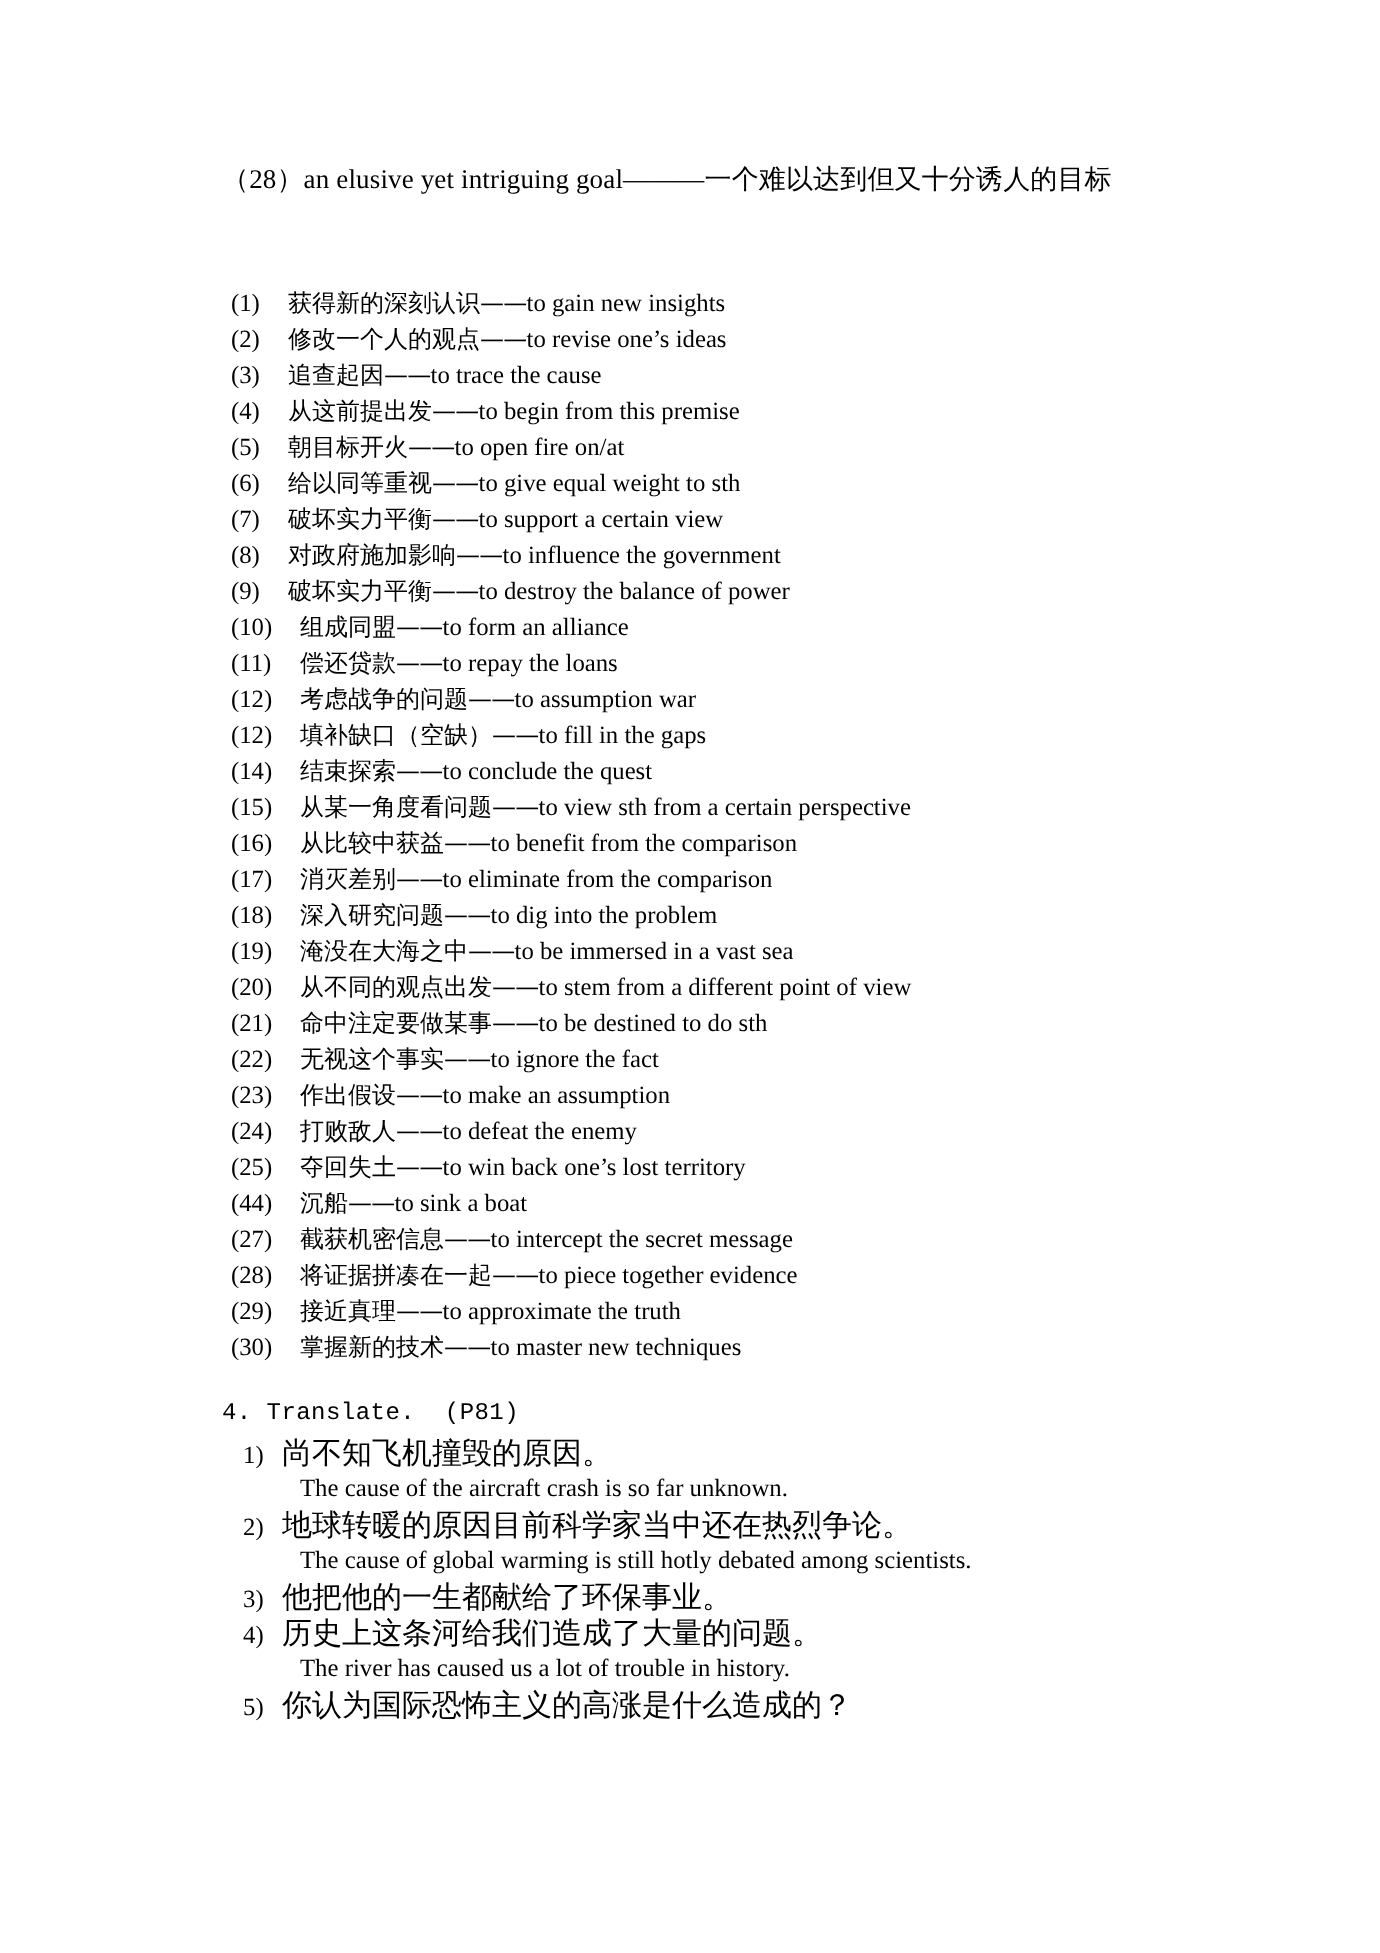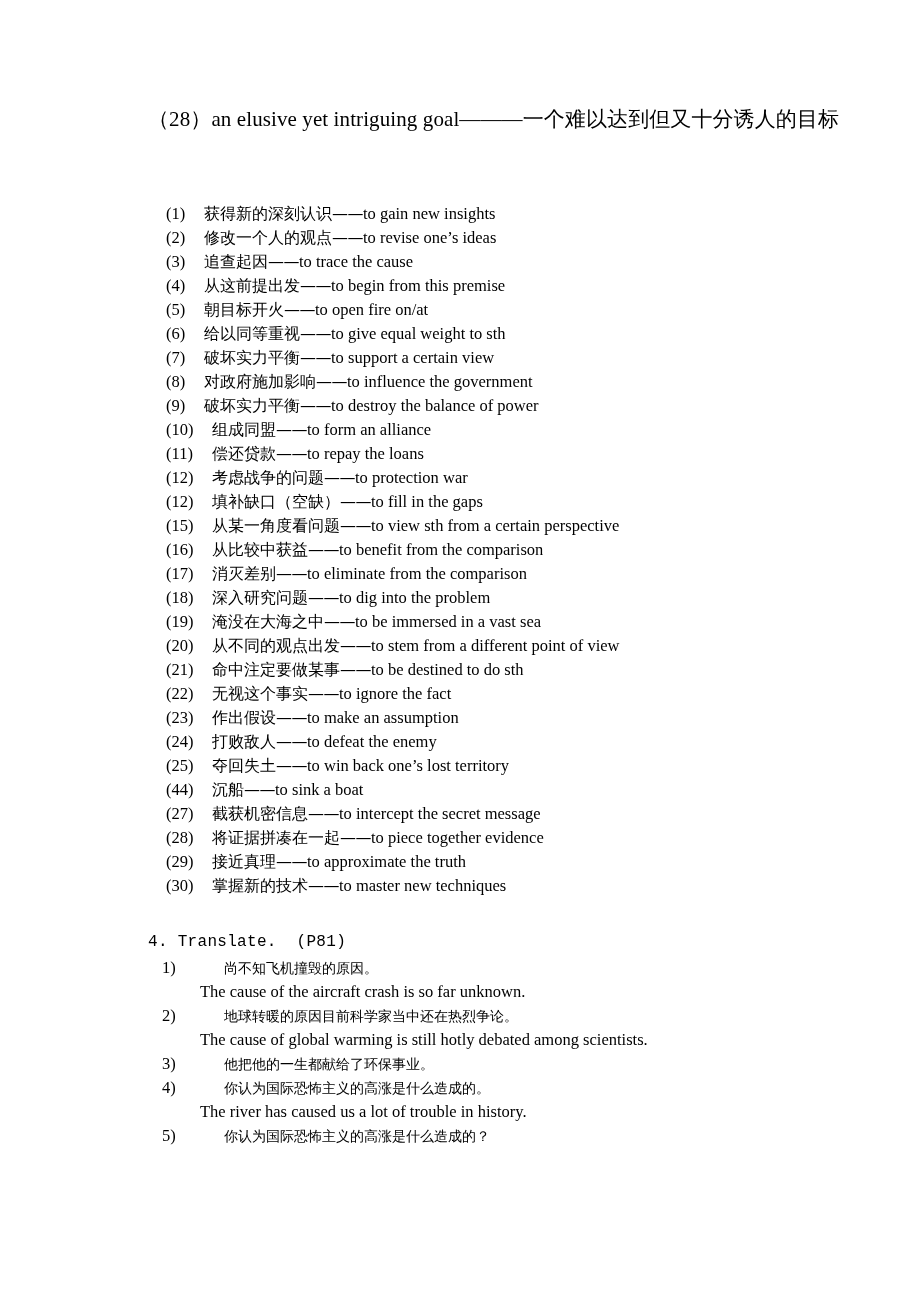--- a/index.html
+++ b/index.html
@@ -22,21 +22,21 @@
     height: 1302px;
     padding: 0;
   }
 
   
   .top-line {
     position: absolute;
     left: 148px;
     top: 108px;
     font-family: "Liberation Serif", "DejaVu Serif", serif;
-    font-size: 21px;
+    font-size: 18px;
     line-height: 22px;
     white-space: nowrap;
     letter-spacing: 0.1px;
   }
 
   
   .section-heading {
     position: absolute;
     font-family: "Liberation Mono", "DejaVu Sans Mono", monospace;
     font-size: 16px;
@@ -51,21 +51,21 @@
   #heading-translate {
     left: 148px;
     top: 931px;
   }
 
   
   .vocab-list {
     position: absolute;
     left: 150px;
     top: 186px;
-    margin: 16px;
+    margin: 4px;
     padding: 0;
     list-style: none;
   }
   .vocab-item {
     display: block;
     height: 24px;
     line-height: 24px;
     font-size: 16.5px;
     white-space: nowrap;
   }
@@ -118,22 +118,21 @@
   .tr-num {
     display: inline-block;
     width: 38px;
     padding-left: 12px;
     box-sizing: border-box;
     font-size: 16.5px;
     font-family: "Liberation Serif", "DejaVu Serif", serif;
   }
   .tr-cn {
     font-family: "DejaVu Sans", "Liberation Sans", sans-serif;
-    font-size: 14px;
-    margin-left: 36px;
+    font-size: 20px;
   }
   .tr-answer {
     height: 24px;
     line-height: 24px;
     padding-left: 50px;
     font-family: "Liberation Serif", "DejaVu Serif", serif;
     font-size: 16.5px;
     white-space: nowrap;
   }
 </style>
@@ -150,22 +149,23 @@
       <li class="vocab-item"><span class="vocab-num">(2)</span><span class="vocab-body"><span class="cn">修改一个人的观点</span><span class="dash">——</span><span class="en">to revise one’s ideas</span></span></li>
       <li class="vocab-item"><span class="vocab-num">(3)</span><span class="vocab-body"><span class="cn">追查起因</span><span class="dash">——</span><span class="en">to trace the cause</span></span></li>
       <li class="vocab-item"><span class="vocab-num">(4)</span><span class="vocab-body"><span class="cn">从这前提出发</span><span class="dash">——</span><span class="en">to begin from this premise</span></span></li>
       <li class="vocab-item"><span class="vocab-num">(5)</span><span class="vocab-body"><span class="cn">朝目标开火</span><span class="dash">——</span><span class="en">to open fire on/at</span></span></li>
       <li class="vocab-item"><span class="vocab-num">(6)</span><span class="vocab-body"><span class="cn">给以同等重视</span><span class="dash">——</span><span class="en">to give equal weight to sth</span></span></li>
       <li class="vocab-item"><span class="vocab-num">(7)</span><span class="vocab-body"><span class="cn">破坏实力平衡</span><span class="dash">——</span><span class="en">to support a certain view</span></span></li>
       <li class="vocab-item"><span class="vocab-num">(8)</span><span class="vocab-body"><span class="cn">对政府施加影响</span><span class="dash">——</span><span class="en">to influence the government</span></span></li>
       <li class="vocab-item"><span class="vocab-num">(9)</span><span class="vocab-body"><span class="cn">破坏实力平衡</span><span class="dash">——</span><span class="en">to destroy the balance of power</span></span></li>
       <li class="vocab-item two-digit"><span class="vocab-num wide">(10)</span><span class="vocab-body"><span class="cn">组成同盟</span><span class="dash">——</span><span class="en">to form an alliance</span></span></li>
       <li class="vocab-item two-digit"><span class="vocab-num wide">(11)</span><span class="vocab-body"><span class="cn">偿还贷款</span><span class="dash">——</span><span class="en">to repay the loans</span></span></li>
-      <li class="vocab-item two-digit"><span class="vocab-num wide">(12)</span><span class="vocab-body"><span class="cn">考虑战争的问题</span><span class="dash">——</span><span class="en">to protection war</span></span></li>
+      <li class="vocab-item two-digit"><span class="vocab-num wide">(12)</span><span class="vocab-body"><span class="cn">考虑战争的问题</span><span class="dash">——</span><span class="en">to assumption war</span></span></li>
       <li class="vocab-item two-digit"><span class="vocab-num wide">(12)</span><span class="vocab-body"><span class="cn">填补缺口（空缺）</span><span class="dash">——</span><span class="en">to fill in the gaps</span></span></li>
+      <li class="vocab-item two-digit"><span class="vocab-num wide">(14)</span><span class="vocab-body"><span class="cn">结束探索</span><span class="dash">——</span><span class="en">to conclude the quest</span></span></li>
       <li class="vocab-item two-digit"><span class="vocab-num wide">(15)</span><span class="vocab-body"><span class="cn">从某一角度看问题</span><span class="dash">——</span><span class="en">to view sth from a certain perspective</span></span></li>
       <li class="vocab-item two-digit"><span class="vocab-num wide">(16)</span><span class="vocab-body"><span class="cn">从比较中获益</span><span class="dash">——</span><span class="en">to benefit from the comparison</span></span></li>
       <li class="vocab-item two-digit"><span class="vocab-num wide">(17)</span><span class="vocab-body"><span class="cn">消灭差别</span><span class="dash">——</span><span class="en">to eliminate from the comparison</span></span></li>
       <li class="vocab-item two-digit"><span class="vocab-num wide">(18)</span><span class="vocab-body"><span class="cn">深入研究问题</span><span class="dash">——</span><span class="en">to dig into the problem</span></span></li>
       <li class="vocab-item two-digit"><span class="vocab-num wide">(19)</span><span class="vocab-body"><span class="cn">淹没在大海之中</span><span class="dash">——</span><span class="en">to be immersed in a vast sea</span></span></li>
       <li class="vocab-item two-digit"><span class="vocab-num wide">(20)</span><span class="vocab-body"><span class="cn">从不同的观点出发</span><span class="dash">——</span><span class="en">to stem from a different point of view</span></span></li>
       <li class="vocab-item two-digit"><span class="vocab-num wide">(21)</span><span class="vocab-body"><span class="cn">命中注定要做某事</span><span class="dash">——</span><span class="en">to be destined to do sth</span></span></li>
       <li class="vocab-item two-digit"><span class="vocab-num wide">(22)</span><span class="vocab-body"><span class="cn">无视这个事实</span><span class="dash">——</span><span class="en">to ignore the fact</span></span></li>
       <li class="vocab-item two-digit"><span class="vocab-num wide">(23)</span><span class="vocab-body"><span class="cn">作出假设</span><span class="dash">——</span><span class="en">to make an assumption</span></span></li>
       <li class="vocab-item two-digit"><span class="vocab-num wide">(24)</span><span class="vocab-body"><span class="cn">打败敌人</span><span class="dash">——</span><span class="en">to defeat the enemy</span></span></li>
@@ -185,21 +185,21 @@
         <div class="tr-answer">The cause of the aircraft crash is so far unknown.</div>
       </li>
       <li class="tr-item">
         <div class="tr-prompt"><span class="tr-num">2)</span><span class="tr-cn">地球转暖的原因目前科学家当中还在热烈争论。</span></div>
         <div class="tr-answer">The cause of global warming is still hotly debated among scientists.</div>
       </li>
       <li class="tr-item">
         <div class="tr-prompt"><span class="tr-num">3)</span><span class="tr-cn">他把他的一生都献给了环保事业。</span></div>
       </li>
       <li class="tr-item">
-        <div class="tr-prompt"><span class="tr-num">4)</span><span class="tr-cn">你认为国际恐怖主义的高涨是什么造成的。</span></div>
+        <div class="tr-prompt"><span class="tr-num">4)</span><span class="tr-cn">历史上这条河给我们造成了大量的问题。</span></div>
         <div class="tr-answer">The river has caused us a lot of trouble in history.</div>
       </li>
       <li class="tr-item">
         <div class="tr-prompt"><span class="tr-num">5)</span><span class="tr-cn">你认为国际恐怖主义的高涨是什么造成的？</span></div>
       </li>
     </ul>
 
 </div>
 
 </body></html>

